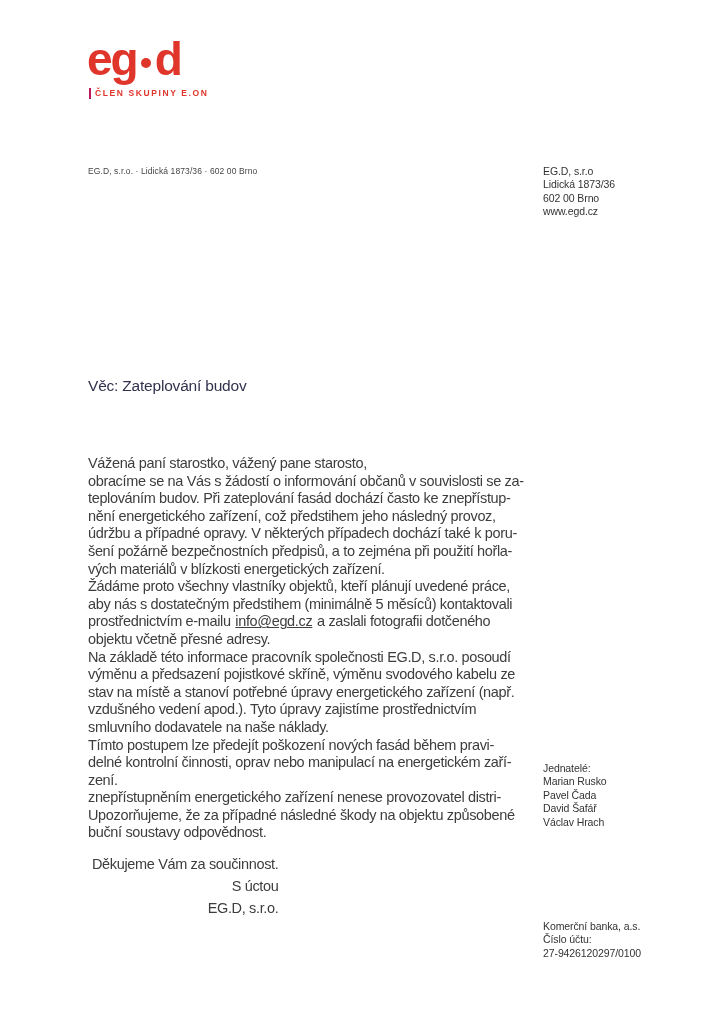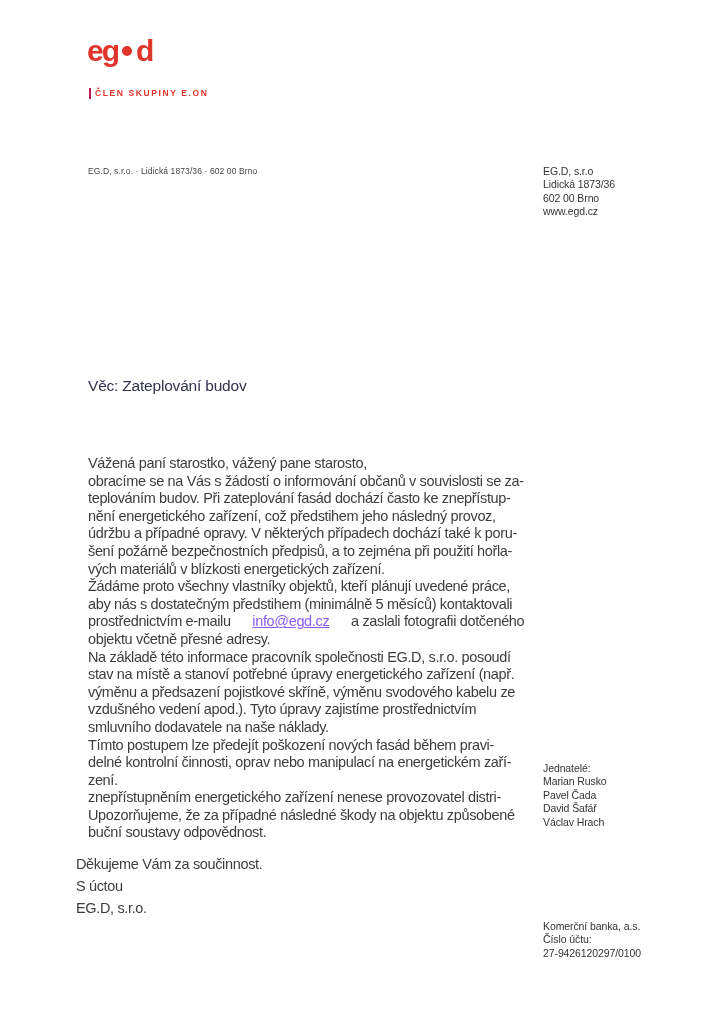--- a/index.html
+++ b/index.html
@@ -16,21 +16,21 @@
     overflow: hidden;
   }
 
   
   .logo {
     position: absolute;
     left: 87px;
     top: 36px;
     color: #e0352b;
     font-weight: 800;
-    font-size: 30px;
+    font-size: 46px;
     letter-spacing: -2px;
     line-height: 1;
     white-space: nowrap;
   }
   .logo-dot {
     display: inline-block;
     width: 10px;
     height: 10px;
     border-radius: 50%;
     background: #e0352b;
@@ -95,33 +95,34 @@
     left: 88px;
     top: 455px;
     width: 470px;
     font-size: 14.5px;
     line-height: 17.6px;
     letter-spacing: -0.35px;
     color: #3d3d3d;
   }
   .body-text .line { white-space: nowrap; }
   .email-link {
-    color: #8b5cf6;
+    color: #404040;
     text-decoration: underline;
-    margin: 0 18px;
+    margin: 0 1px;
     cursor: pointer;
   }
   .closing {
     position: absolute;
-    left: 76px;
+    left: 92px;
     top: 853px;
     font-size: 14.5px;
     line-height: 22px;
     letter-spacing: -0.35px;
     color: #3d3d3d;
+    text-align: right;
   }
   .closing .line { white-space: nowrap; }
 </style>
 </head>
 <body>
 
 <div class="page">
 
   <div class="logo">
     <span>eg</span><span class="logo-dot"></span><span>d</span>
@@ -150,22 +151,22 @@
         <div class="line">údržbu a případné opravy. V některých případech dochází také k poru-</div>
         <div class="line">šení požárně bezpečnostních předpisů, a to zejména při použití hořla-</div>
         <div class="line">vých materiálů v blízkosti energetických zařízení.</div>
         <div class="line">Žádáme proto všechny vlastníky objektů, kteří plánují uvedené práce,</div>
         <div class="line">aby nás s dostatečným předstihem (minimálně 5 měsíců) kontaktovali</div>
       </div>
     <div class="line"><span>prostřednictvím e-mailu </span><span class="email-link">info@egd.cz</span><span> a zaslali fotografii dotčeného</span></div>
     <div>
         <div class="line">objektu včetně přesné adresy.</div>
         <div class="line">Na základě této informace pracovník společnosti EG.D, s.r.o. posoudí</div>
+        <div class="line">výměnu a předsazení pojistkové skříně, výměnu svodového kabelu ze</div>
         <div class="line">stav na místě a stanoví potřebné úpravy energetického zařízení (např.</div>
-        <div class="line">výměnu a předsazení pojistkové skříně, výměnu svodového kabelu ze</div>
         <div class="line">vzdušného vedení apod.). Tyto úpravy zajistíme prostřednictvím</div>
         <div class="line">smluvního dodavatele na naše náklady.</div>
         <div class="line">Tímto postupem lze předejít poškození nových fasád během pravi-</div>
         <div class="line">delné kontrolní činnosti, oprav nebo manipulací na energetickém zaří-</div>
         <div class="line">zení.</div>
         <div class="line">znepřístupněním energetického zařízení nenese provozovatel distri-</div>
         <div class="line">Upozorňujeme, že za případné následné škody na objektu způsobené</div>
         <div class="line">buční soustavy odpovědnost.</div>
       </div>
   </div>

